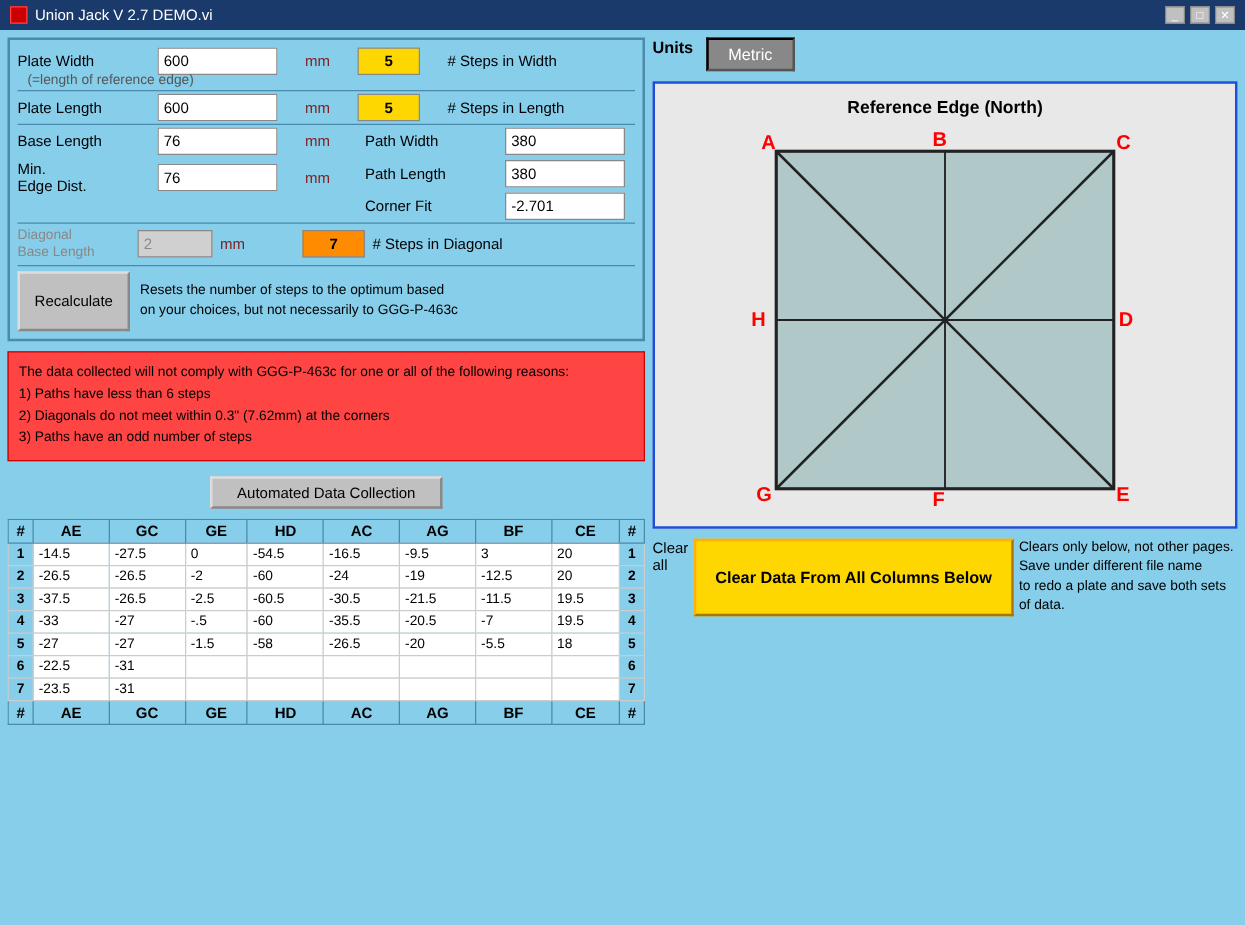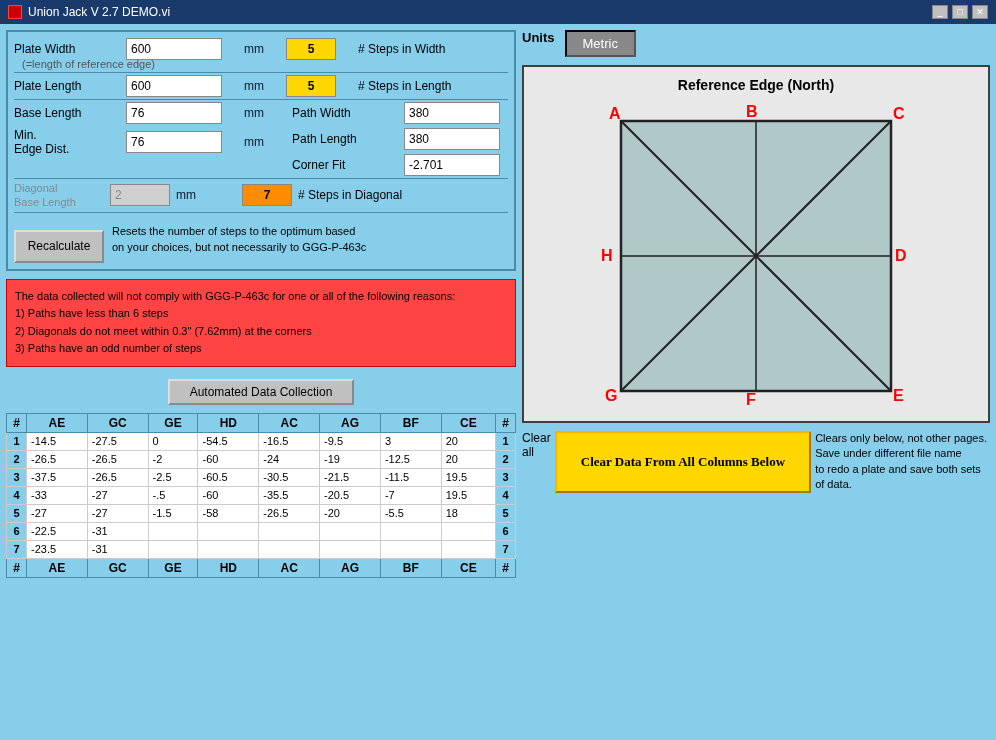--- a/index.html
+++ b/index.html
@@ -66,21 +66,21 @@
     .input-field {
       width: 96px;
       height: 22px;
       border: 1px solid #888;
       padding: 2px 4px;
       font-size: 12px;
       background: white;
     }
     .unit-text {
       font-size: 12px;
-      color: #0f172a;
+      color: #7f1d1d;
     }
     .yellow-box {
       background: #FFD700;
       border: 1px solid #888;
       width: 50px;
       height: 22px;
       display: flex;
       align-items: center;
       justify-content: center;
       font-size: 12px;
@@ -122,23 +122,22 @@
       align-items: center;
       gap: 8px;
       margin-top: 4px;
     }
     .recalc-btn {
       background: #c0c0c0;
       border: 2px outset #ddd;
       padding: 4px 5px;
       font-size: 12px;
       cursor: pointer;
-      height: 33px;
+      height: 48px;
       min-width: 90px;
-      margin-top: 13px;
     }
     .recalc-note {
       font-size: 11px;
       color: #000;
       line-height: 1.4;
     }
     .diagonal-row {
       display: flex;
       align-items: center;
       gap: 6px;
@@ -234,21 +233,21 @@
     .metric-btn {
       background: #888;
       border: 2px inset #555;
       padding: 4px 16px;
       font-size: 13px;
       color: white;
       cursor: pointer;
     }
     .diagram-container {
       background: #e8e8e8;
-      border: 2px solid #404040;
+      border: 2px solid #1d4ed8;
       padding: 10px;
       flex-shrink: 0;
     }
     .diagram-title {
       text-align: center;
       font-size: 14px;
       font-weight: bold;
       margin-bottom: 8px;
       color: #000;
     }
@@ -267,21 +266,20 @@
     }
     .clear-btn {
       background: #FFD700;
       border: 2px outset #FFB000;
       padding: 0;
       font-size: 13px;
       font-weight: bold;
       cursor: pointer;
       width: 100%;
       color: #000;
-      font-family: Liberation Serif, serif;
     }
     .clear-note {
       font-size: 11px;
       color: #000;
       line-height: 1.4;
     }
     .config-outer {
       border: 2px solid #4a8aad;
       padding: 6px;
       background: #87CEEB;

